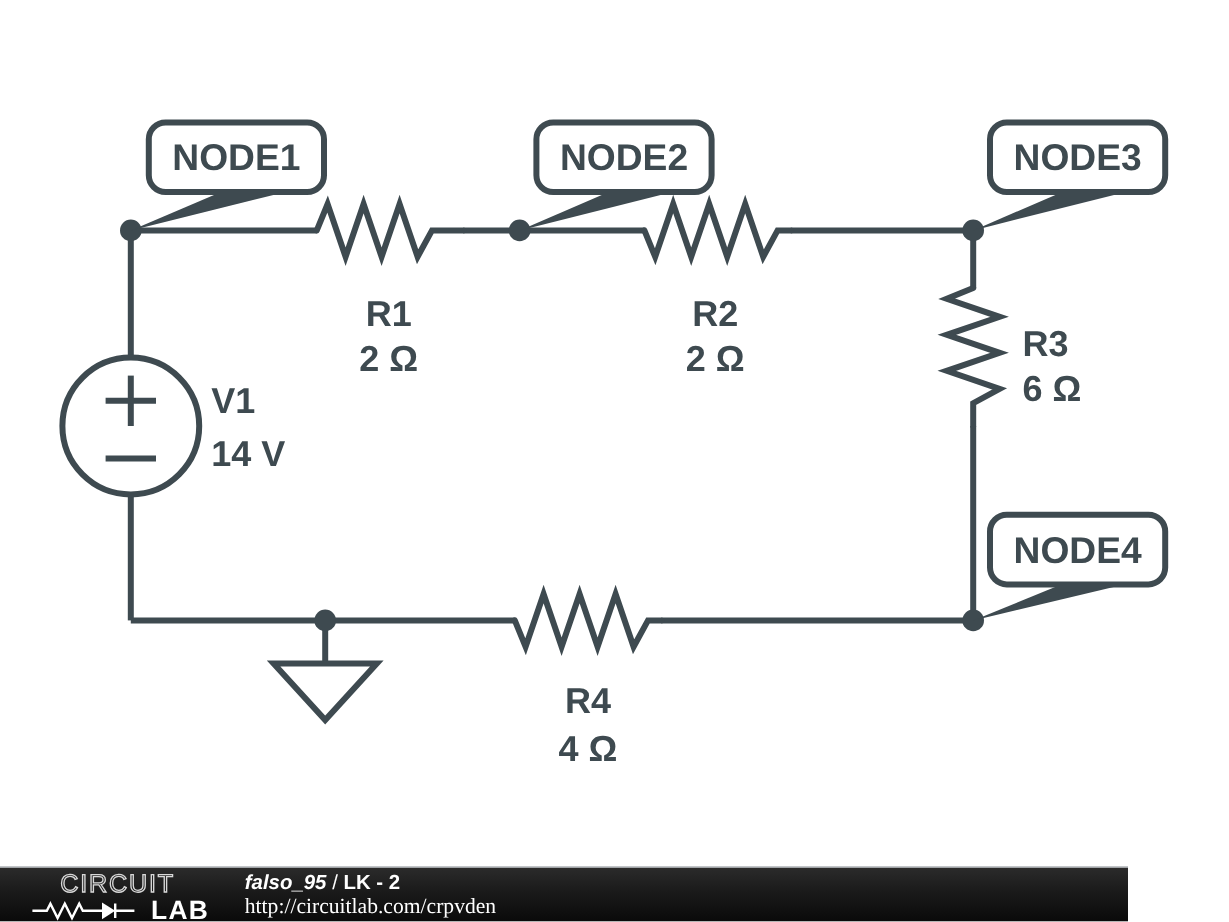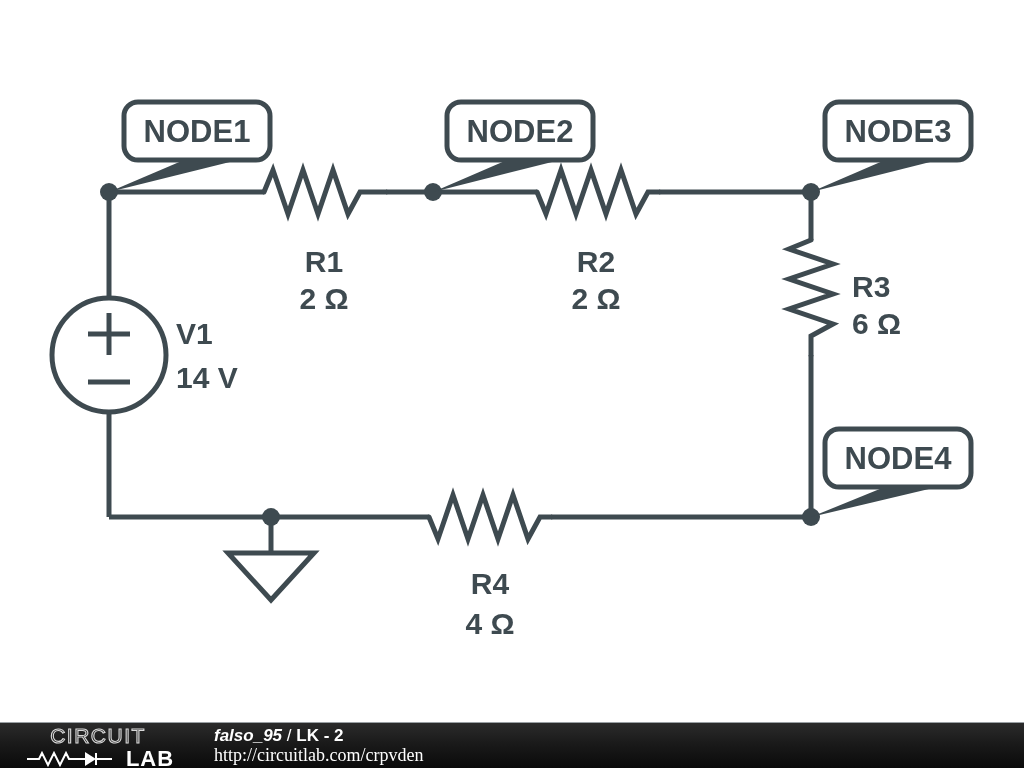--- a/index.html
+++ b/index.html
@@ -58,40 +58,39 @@
     stroke-width: 5;
     fill: none;
     stroke-linecap: butt;
   }
 
   
   #footer {
     position: absolute;
     left: 0;
     top: 722px;
-    width: 1024px;
+    width: 940px;
     height: 46px;
     background: linear-gradient(to bottom, #2b2b2b 0%, #1a1a1a 45%, #0a0a0a 100%);
     border-top: 1px solid #9aa0a4;
     box-sizing: border-box;
     display: flex;
     align-items: center;
   }
   #logo-wrap {
     width: 196px;
     height: 46px;
     position: relative;
     flex: 0 0 196px;
   }
   #footer-meta {
     color: #ffffff;
     line-height: 1.12;
     padding-left: 8px;
     white-space: nowrap;
-    margin-left: 10px;
   }
   #meta-line1 { font-size: 17px; }
   #meta-user { font-style: italic; font-weight: bold; }
   #meta-sep  { font-weight: normal; }
   #meta-title { font-weight: bold; }
   #meta-url { font-size: 18px; font-weight: normal; font-family: Liberation Serif, serif; }
 </style>
 </head>
 <body>
 

